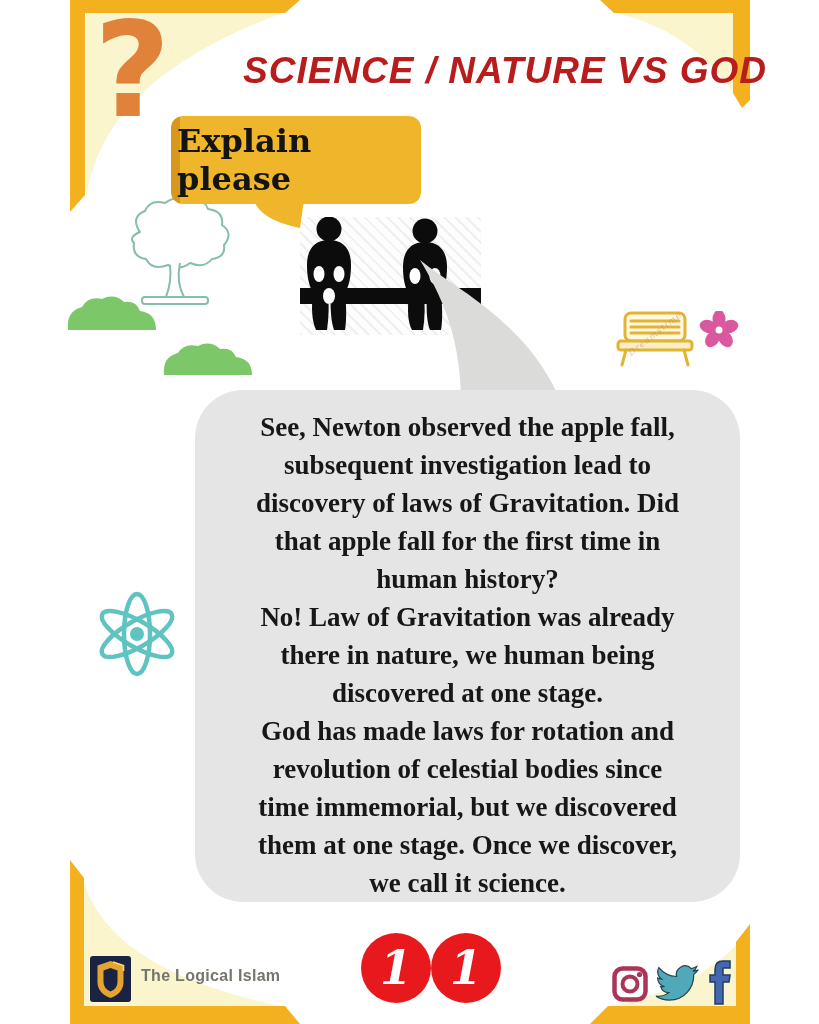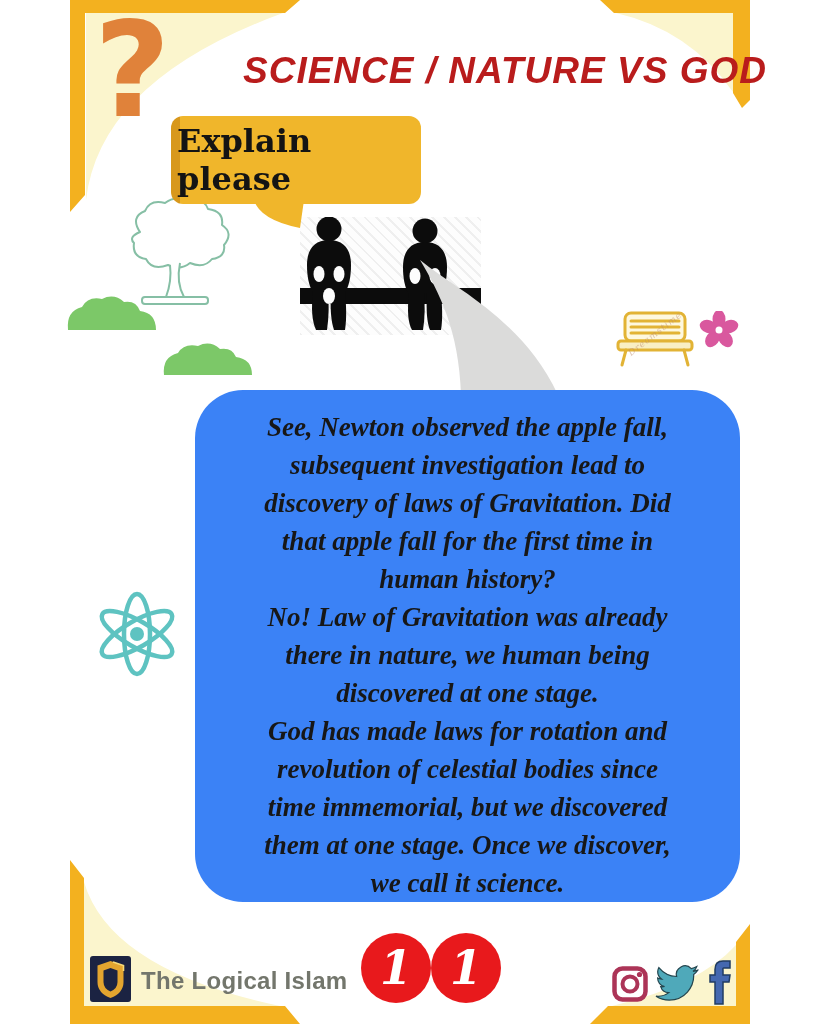--- a/index.html
+++ b/index.html
@@ -38,30 +38,30 @@
   .flower{position:absolute;left:698px;top:311px;z-index:2;}
 
   
   .people{position:absolute;left:300px;top:217px;width:181px;height:118px;z-index:2;
           background:repeating-linear-gradient(45deg,rgba(0,0,0,0.055) 0 2px,rgba(0,0,0,0) 2px 8px),#fdfdfd;}
   .people svg{display:block;}
 
   
   .a-tail{position:absolute;left:395px;top:248px;z-index:3;}
   .a-bubble{position:absolute;left:195px;top:390px;width:545px;height:512px;z-index:4;
-            background:#3b82f6;border-radius:48px;font-style:italic;}
+            background:#e5e5e5;border-radius:48px;}
   .a-text{position:absolute;left:14px;top:18px;width:517px;z-index:5;
           font-family:"Liberation Serif","DejaVu Serif",serif;font-weight:bold;
           font-size:27px;line-height:38px;color:#171717;text-align:center;white-space:pre-line;}
 
   
   .logo-box{position:absolute;left:90px;top:956px;z-index:3;}
   .brand{position:absolute;left:141px;top:967px;z-index:3;
          font-family:"Liberation Sans",sans-serif;font-weight:bold;
-         font-size:24px;color:#73766C;letter-spacing:.3px;}
+         font-size:16px;color:#73766C;letter-spacing:.3px;}
   .page-circle{position:absolute;top:933px;width:70px;height:70px;z-index:3;
                background:#E8191C;border-radius:50%;
                display:flex;align-items:center;justify-content:center;}
   .page-circle span{font-family:"DejaVu Serif",serif;font-weight:bold;font-style:italic;
                     font-size:46px;color:#ffffff;line-height:1;}
   .pc1{left:361px;} .pc2{left:431px;}
   .social{position:absolute;z-index:3;cursor:pointer;}
 </style>
 </head>
 <body>

